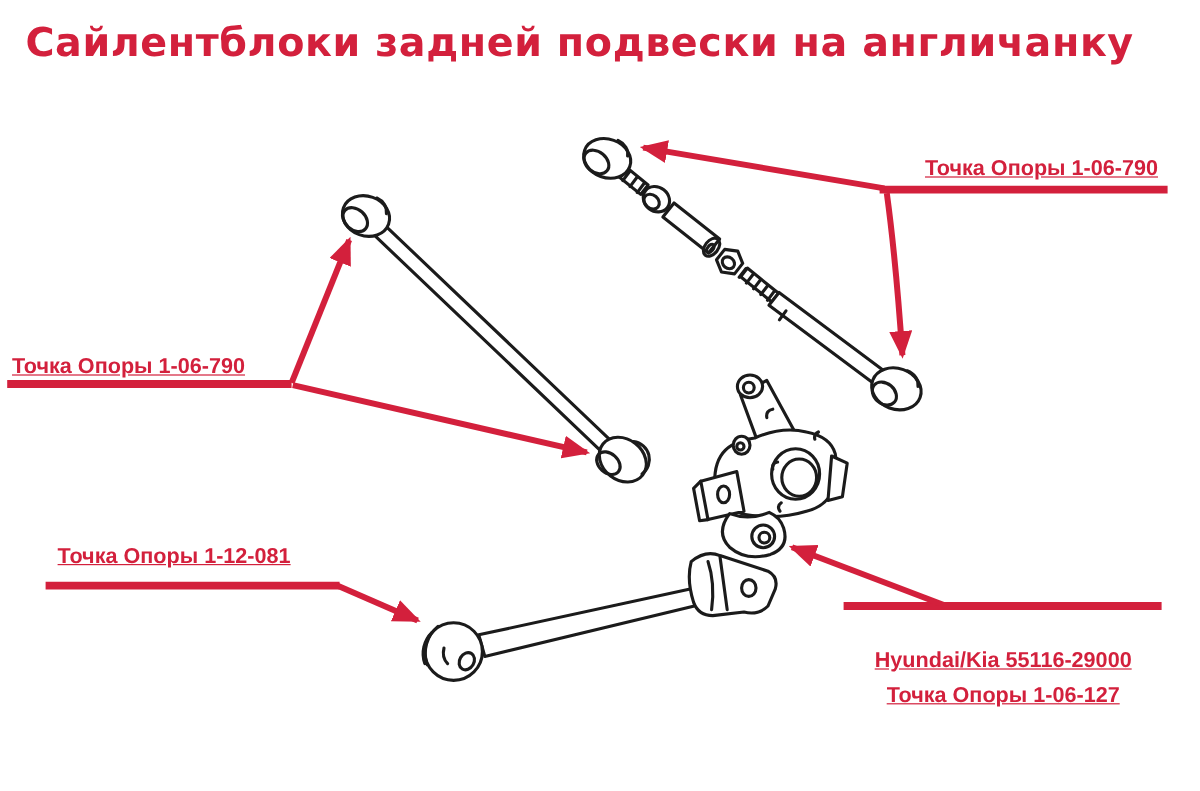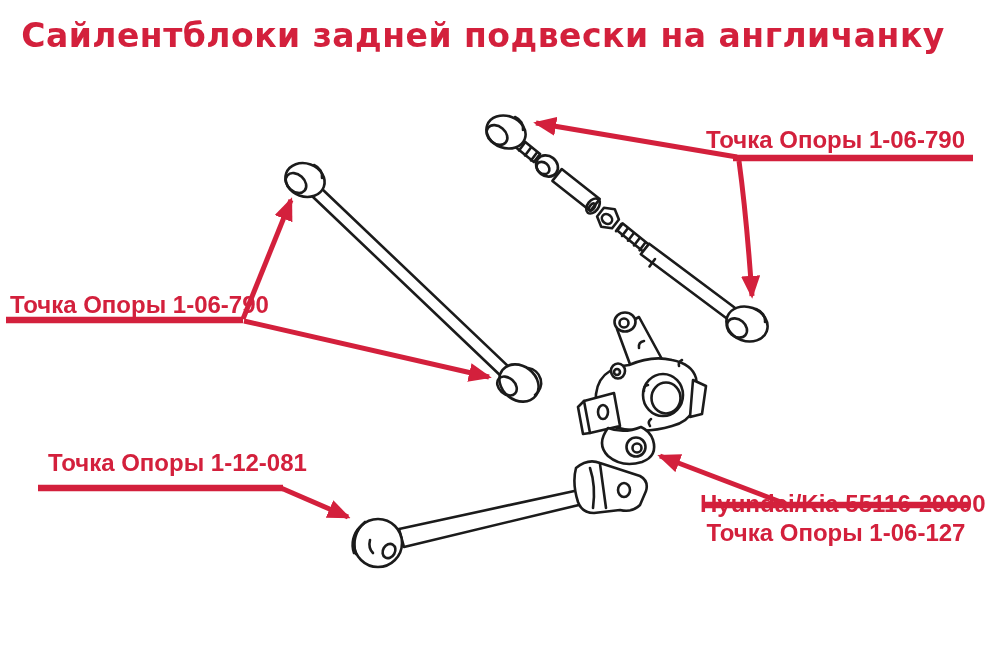--- a/index.html
+++ b/index.html
@@ -6,27 +6,27 @@
   .canvas{
     position:relative;width:1000px;height:659px;background:#ffffff;
     overflow:hidden;font-family:"Liberation Sans",sans-serif;
   }
   .page-title{
     position:absolute;top:16px;left:0;width:966px;text-align:center;
     font-family:"DejaVu Sans",sans-serif;font-weight:bold;font-size:33px;
     letter-spacing:.5px;color:#d3203c;white-space:nowrap;
   }
   .label{
-    position:absolute;font-weight:bold;font-size:24px;color:#d3203c;
-    white-space:nowrap;line-height:26px;
+    position:absolute;font-weight:bold;font-size:18px;color:#d3203c;
+    white-space:nowrap;line-height:26px;text-decoration:underline;
   }
   .label-top-right{top:127px;left:703px;width:262px;text-align:right;}
   .label-left{top:292px;left:10px;}
   .label-bottom-left{top:450px;left:48px;}
-  .label-bottom-right{top:489px;left:700px;width:272px;text-align:center;line-height:29px;}
+  .label-bottom-right{top:536px;left:700px;width:272px;text-align:center;line-height:29px;}
   svg.scene{position:absolute;top:0;left:0;}
   .ink{stroke:#1b1b1b;stroke-width:2.6;fill:none;stroke-linecap:round;stroke-linejoin:round;}
   .ink-f{stroke:#1b1b1b;stroke-width:2.6;fill:#ffffff;stroke-linecap:round;stroke-linejoin:round;}
   .red5{stroke:#d3203c;stroke-width:5;fill:none;stroke-linecap:butt;stroke-linejoin:miter;}
   .red6{stroke:#d3203c;stroke-width:6.5;fill:none;stroke-linecap:butt;}
 </style>
 </head>
 <body>
 
 <div class="canvas">

